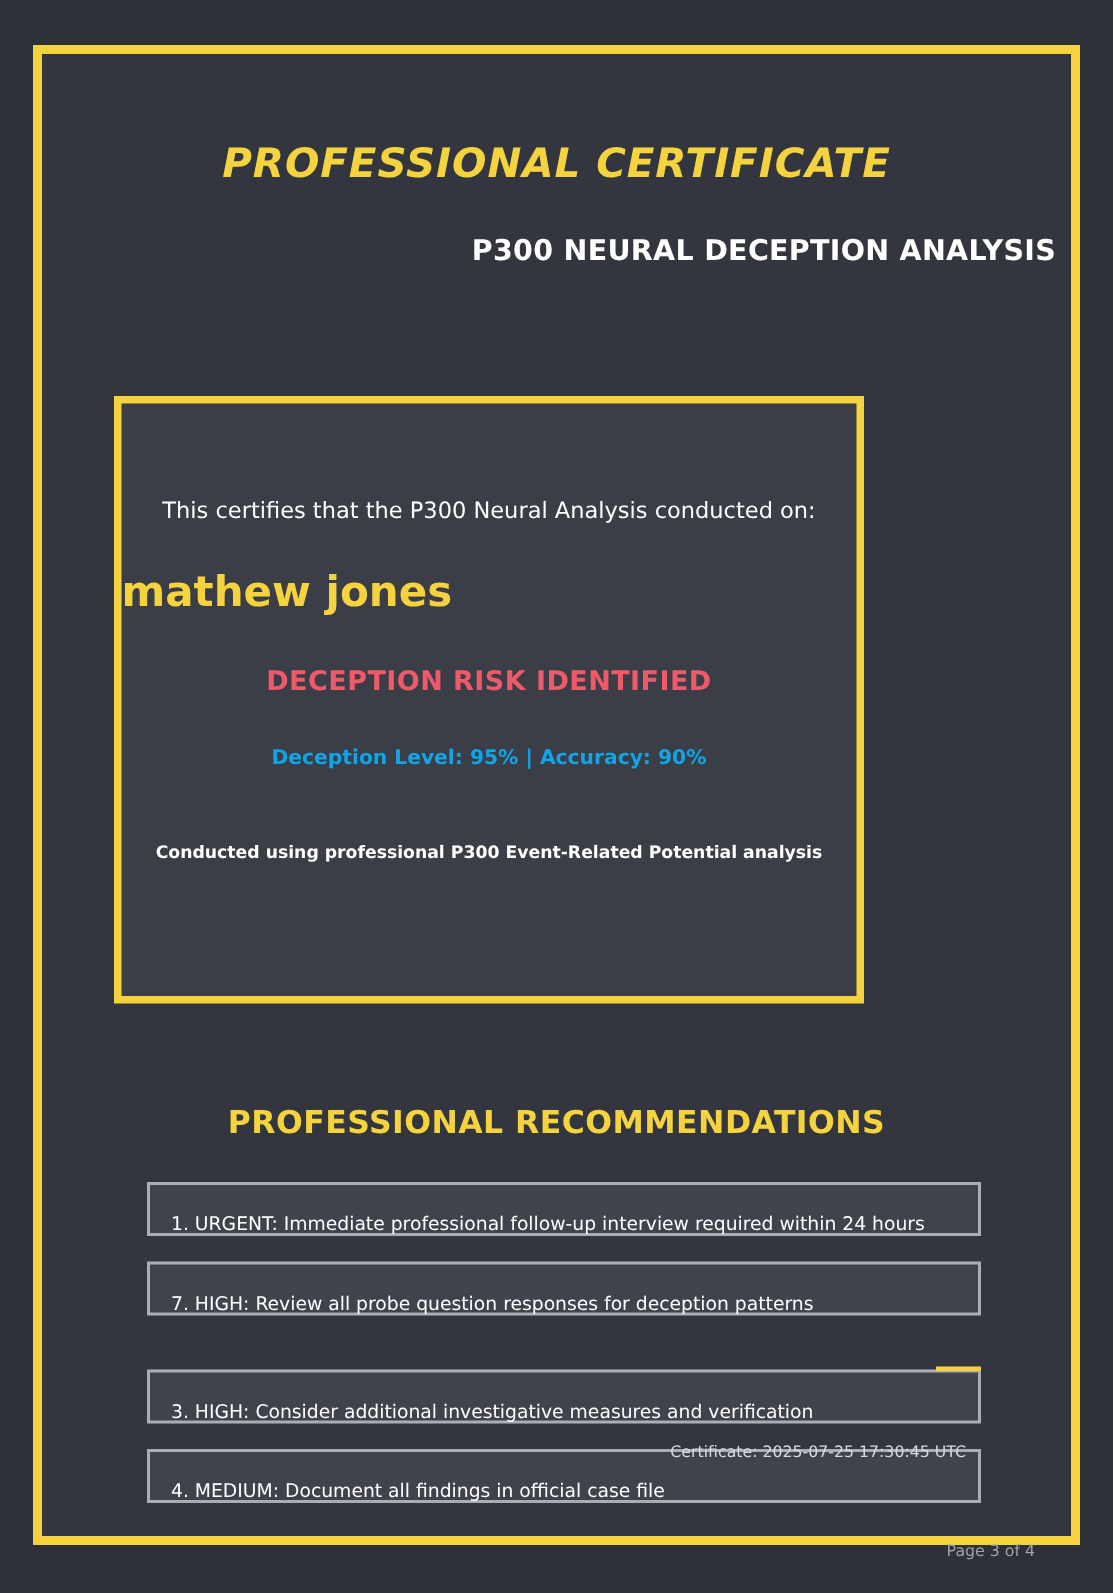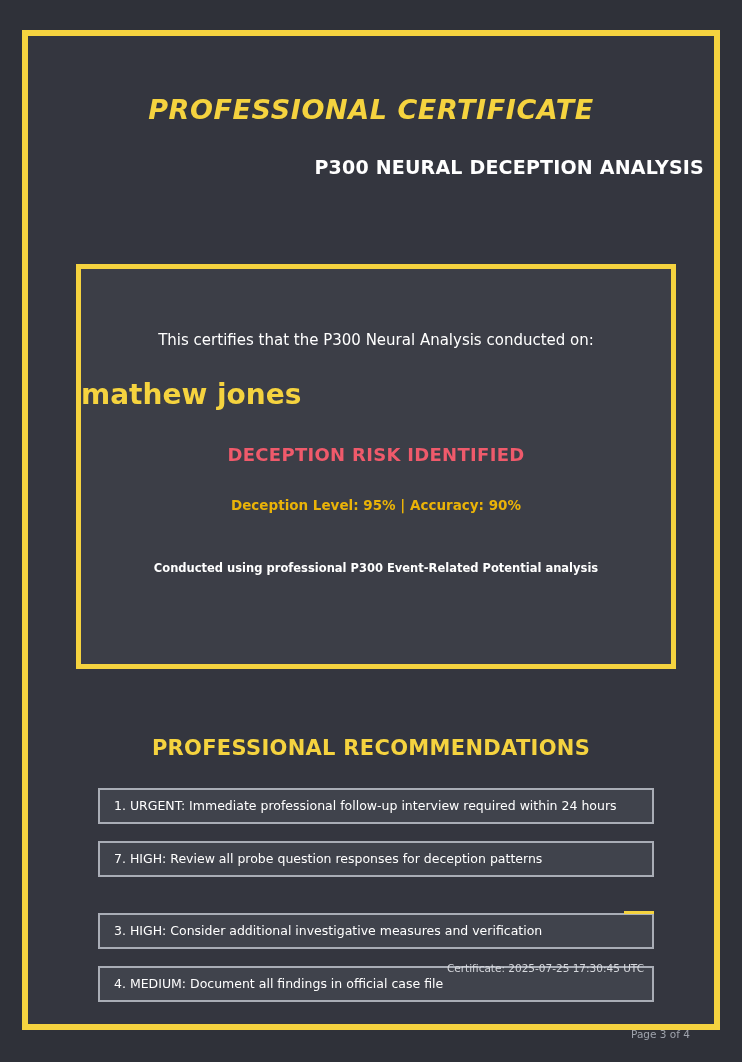--- a/index.html
+++ b/index.html
@@ -60,21 +60,21 @@
     color: #ffffff;
     margin-top: 31px;
     letter-spacing: 0.2px;
   }
 
   
   .detail-box {
     position: absolute;
     left: 38px;
     top: 218px;
-    width: 600px;
+    width: 500px;
     height: 405px;
     border: 5px solid #f5d33f;
     background: #3c3e47;
     box-sizing: border-box;
   }
 
   .certifies-line {
     text-align: center;
     font-size: 15px;
     color: #ffffff;
@@ -100,21 +100,21 @@
     font-size: 18px;
     font-weight: bold;
     color: #ef5a6b;
     margin-top: 33px;
     letter-spacing: 0.3px;
   }
   .levels-line {
     text-align: center;
     font-size: 13.5px;
     font-weight: bold;
-    color: #eab308;
+    color: #0ea5e9;
     margin-top: 32px;
   }
   .method-line {
     text-align: center;
     font-size: 11.5px;
     font-weight: bold;
     color: #ffffff;
     margin-top: 48px;
   }
 
@@ -135,21 +135,21 @@
     left: 60px;
     top: 742px;
     width: 556px;
   }
   .rec-item {
     border: 2px solid #a9adb6;
     background: #40434c;
     box-sizing: border-box;
     height: 36px;
     line-height: 32px;
-    padding: 0 14px;
+    padding: 10px 14px;
     margin-bottom: 17px;
     font-size: 12.5px;
     color: #ffffff;
     position: relative;
   }
   .rec-item.accent-top {
     border-top-color: #a9adb6;
     margin-top: 36px;
   }
   

